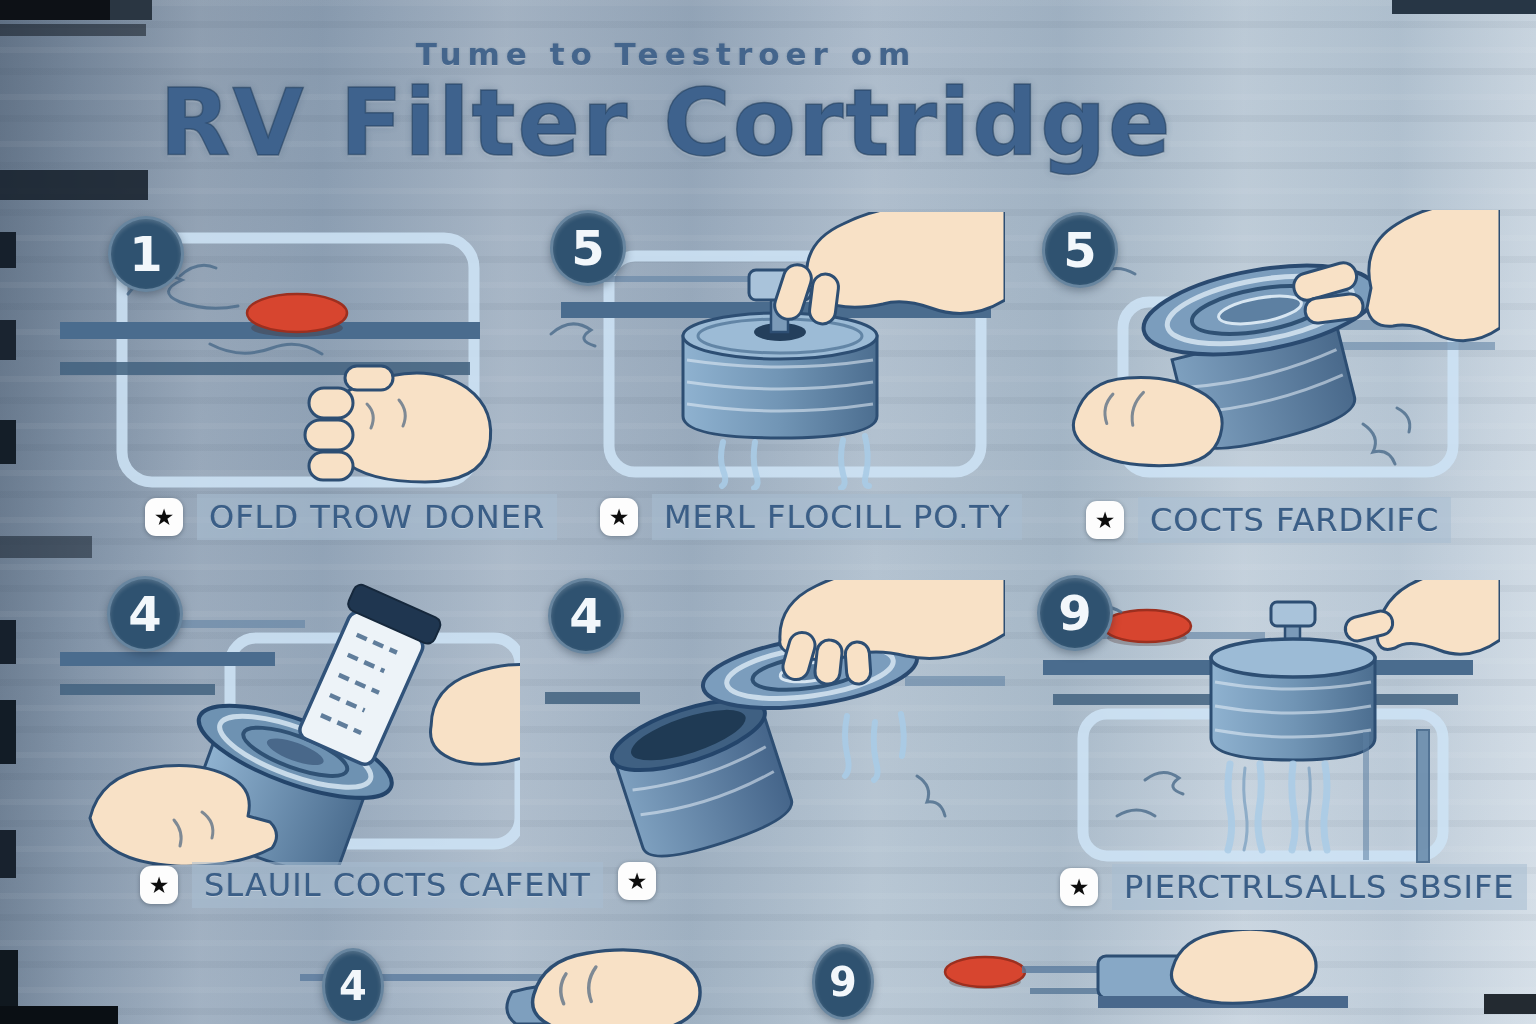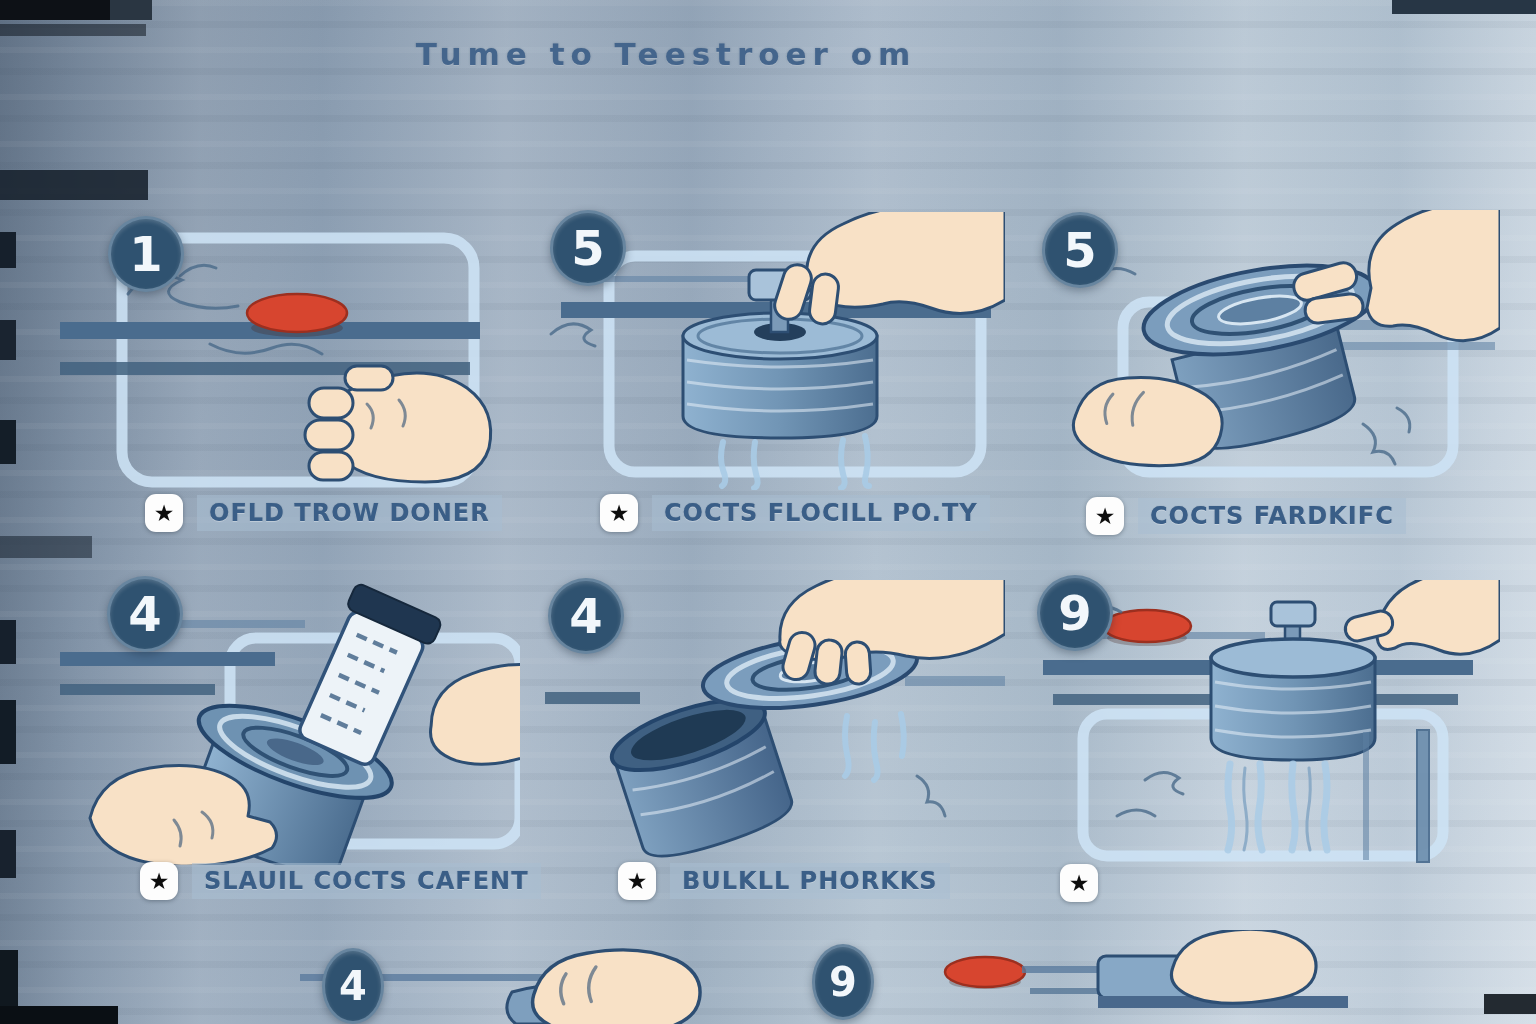--- a/index.html
+++ b/index.html
@@ -80,21 +80,21 @@
   
   .caption { position:absolute; display:flex; align-items:center; gap:14px; z-index:5; }
   .c1{left:145px;top:494px;} .c2{left:600px;top:494px;} .c3{left:1086px;top:497px;}
   .c4{left:140px;top:862px;} .c5{left:618px;top:862px;} .c6{left:1060px;top:864px;}
   .star {
     width:38px; height:38px; border-radius:11px; background:#fdfdfd; flex:0 0 38px;
     box-shadow:0 1px 4px rgba(15,25,38,.35); color:#0d0d0d;
     display:flex; align-items:center; justify-content:center; font-size:23px; line-height:1;
   }
   .cap-text {
-    font-size:24px; font-weight:bold; letter-spacing:1px; color:#3a5e87; white-space:nowrap;
+    font-size:32px; font-weight:normal; letter-spacing:1px; color:#3a5e87; white-space:nowrap;
     background:rgba(168,189,209,.55); padding:4px 12px;
     text-shadow:0 1px 0 rgba(255,255,255,.35), 0 0 1px rgba(32,58,88,.45);
   }
 
   .bottom-frag { position:absolute; left:0; top:930px; width:1536px; height:94px; z-index:3; }
   .bottom-frag svg { width:100%; height:100%; display:block; }
 </style>
 </head>
 <body>
 
@@ -113,20 +113,21 @@
   <div class="glitch" style="left:0;top:620px;width:16px;height:44px;background:#16202c;"></div>
   <div class="glitch" style="left:0;top:700px;width:16px;height:64px;background:#121c26;"></div>
   <div class="glitch" style="left:0;top:830px;width:16px;height:48px;background:#18222e;"></div>
   <div class="glitch" style="left:0;top:950px;width:18px;height:74px;background:#10181f;"></div>
   <div class="glitch" style="left:0;top:1006px;width:118px;height:18px;background:#0a0f14;"></div>
   <div class="glitch" style="left:1392px;top:0;width:144px;height:14px;background:#273645;"></div>
   <div class="glitch" style="left:1484px;top:994px;width:52px;height:20px;background:#232a31;"></div>
 
   <div class="titlewrap">
     <div class="subtitle">Tume to Teestroer om</div>
+    <div class="main-title">RV Filter Cortridge</div>
   </div>
 
   <div class="badge b1">
       <span>1</span>
     </div>
   <div class="badge b2">
       <span>5</span>
     </div>
   <div class="badge b3">
       <span>5</span>
@@ -350,36 +351,36 @@
       </g>
     </svg>
   </div>
 
   <div class="caption c1">
     <span class="star">★</span>
     <span class="cap-text">OFLD TROW DONER</span>
   </div>
   <div class="caption c2">
     <span class="star">★</span>
-    <span class="cap-text">COCTS FLOCILL PO.TY</span>
+    <span class="cap-text">MERL FLOCILL PO.TY</span>
   </div>
   <div class="caption c3">
     <span class="star">★</span>
     <span class="cap-text">COCTS FARDKIFC</span>
   </div>
   <div class="caption c4">
     <span class="star">★</span>
     <span class="cap-text">SLAUIL COCTS CAFENT</span>
   </div>
   <div class="caption c5">
     <span class="star">★</span>
-    <span class="cap-text">BULKLL PHORKKS</span>
   </div>
   <div class="caption c6">
     <span class="star">★</span>
+    <span class="cap-text">PIERCTRLSALLS SBSIFE</span>
   </div>
 
   <div class="bottom-frag">
     <svg viewBox="0 0 1536 94">
       <rect x="300" y="44" width="250" height="7" fill="#5a7a9e" opacity=".8"></rect>
       <path d="M512,62 Q500,82 516,94 L648,94 L636,62 Q570,46 512,62 Z" fill="#7e9fbe" stroke="#2d4e73" stroke-width="3"></path>
       <g class="skin" transform="translate(520,14) scale(1.15)">
         <path d="M12,44 Q20,14 58,8 Q104,0 136,14 Q160,26 156,48 Q152,70 114,76 Q62,84 34,74 Q6,64 12,44 Z"></path>
         <path class="ink" d="M40,26 q-8,12 -2,26 M66,20 q-10,14 -4,30" opacity=".6"></path>
       </g>

